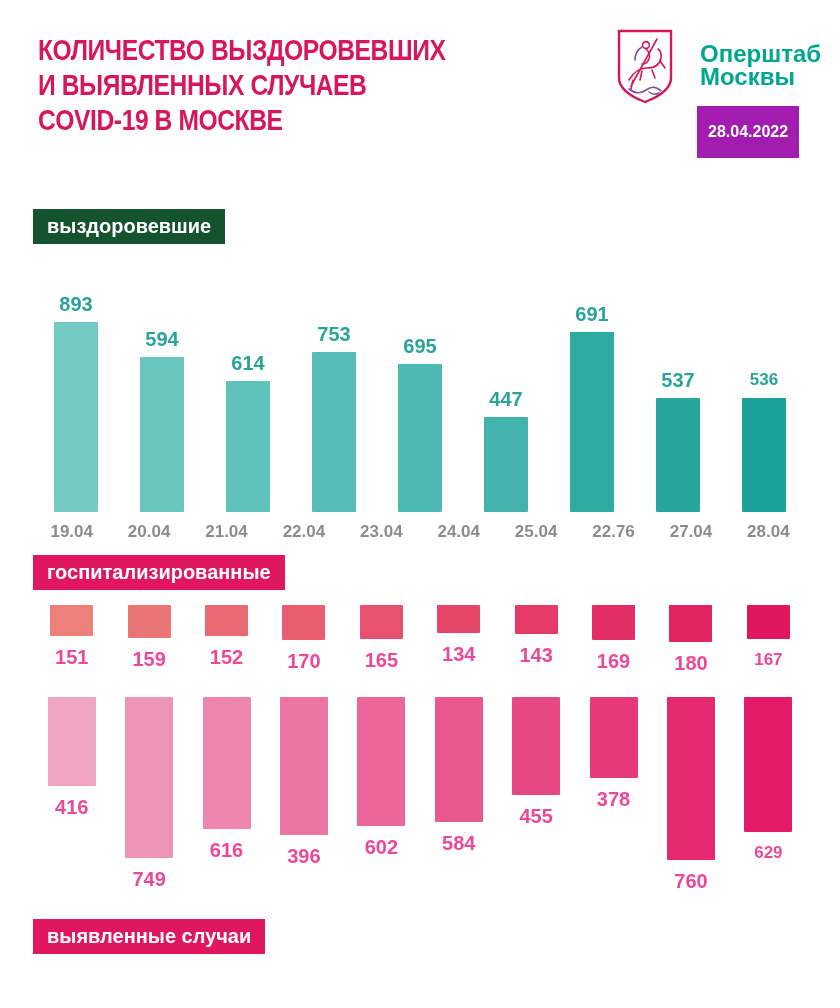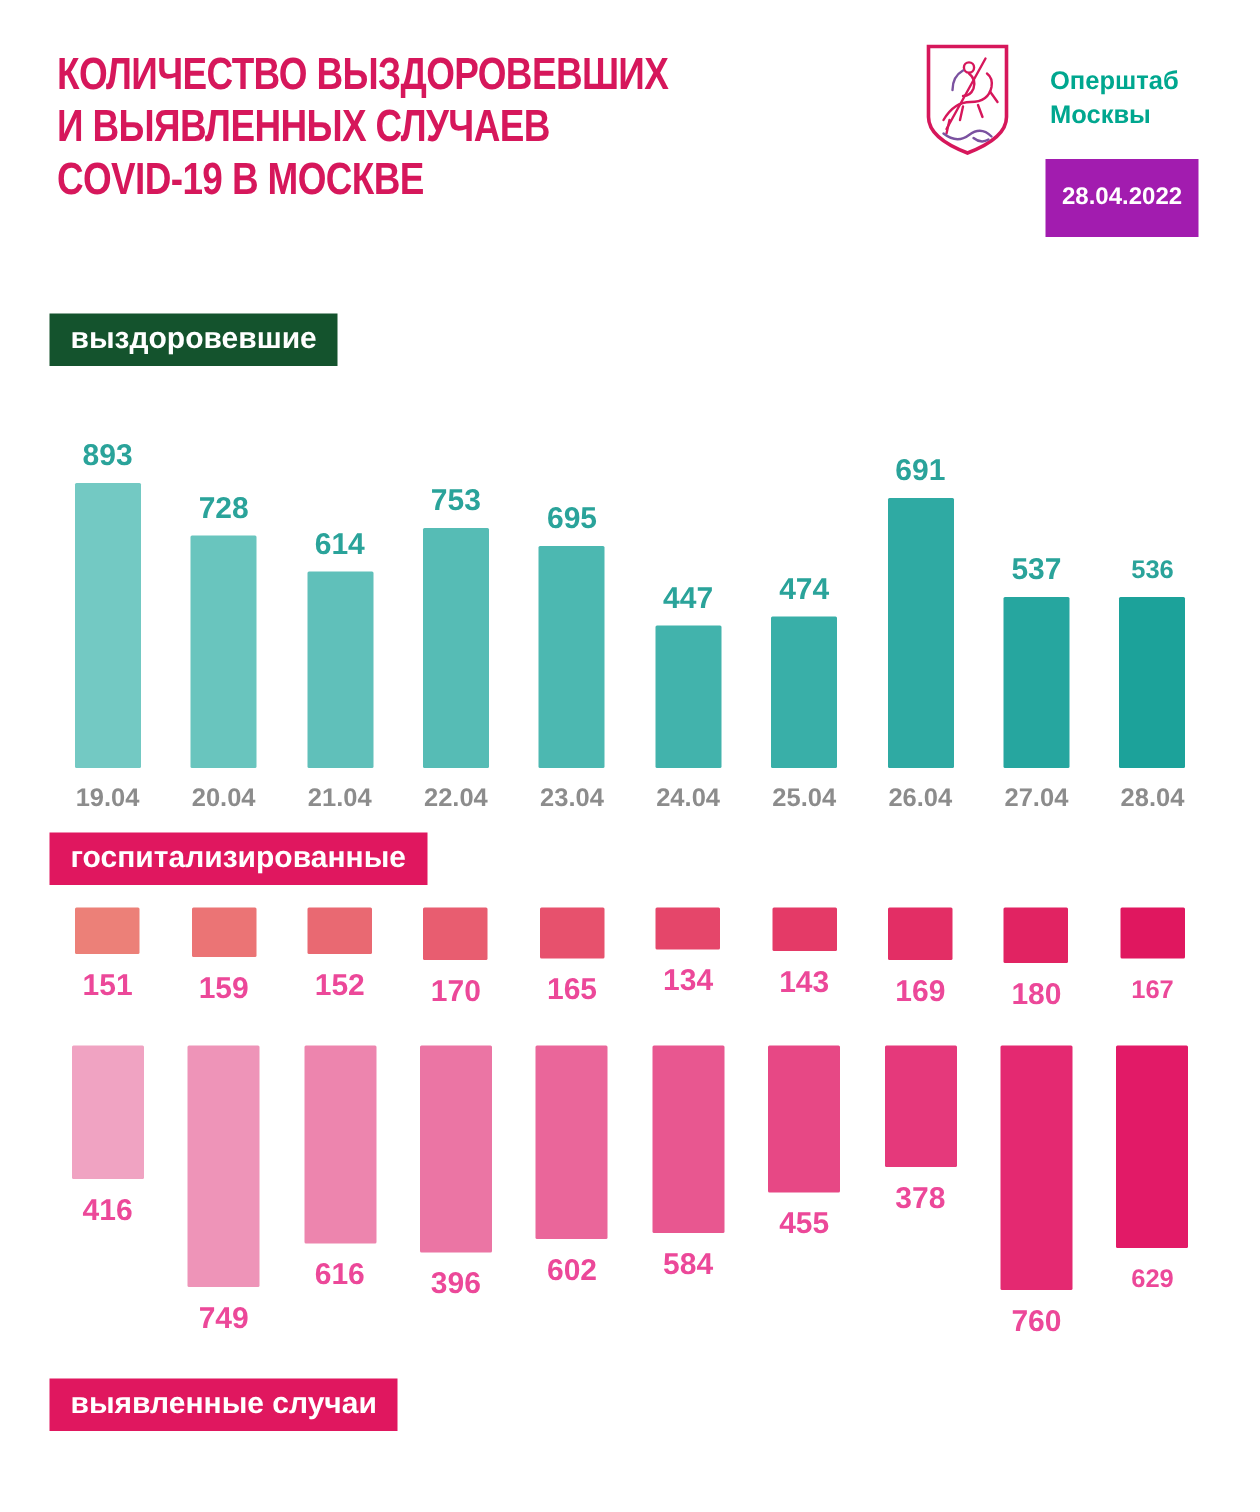--- a/index.html
+++ b/index.html
@@ -5,21 +5,21 @@
   html,body{margin:0;padding:0;background:#fff;}
   .poster{position:relative;width:840px;height:1008px;background:#ffffff;overflow:hidden;
           font-family:"Liberation Sans","DejaVu Sans",sans-serif;}
 
   
   .title{position:absolute;left:38px;top:32px;color:#d6175b;font-weight:800;
          font-size:30px;line-height:35px;text-transform:uppercase;letter-spacing:-0.5px;
          transform:scaleX(0.82);transform-origin:left top;white-space:nowrap;}
   .logo{position:absolute;left:616px;top:28px;}
   .org-name{position:absolute;left:700px;top:42px;color:#00a78f;font-weight:700;
-            font-size:17px;line-height:23px;}
+            font-size:24px;line-height:23px;}
   .date-badge{position:absolute;left:697px;top:106px;background:#a21caf;color:#ffffff;
               font-weight:700;font-size:16px;padding:17px 11px;}
 
   
   .section-label{position:absolute;left:33px;color:#ffffff;font-weight:700;font-size:20px;
                  padding:6px 14px;display:inline-block;}
   .section-label.teal{background:#14532d;top:209px;}
   .section-label.crimson-1{background:#e0175f;top:555px;}
   .section-label.crimson-2{background:#e0175f;top:919px;}
 
@@ -76,44 +76,40 @@
 
   <div class="date-badge">28.04.2022</div>
 
   <div class="section-label teal">выздоровевшие</div>
   <div id="recovered-chart" class="chart-row">
       <div class="chart-column up">
         <div class="value-label teal">893</div>
         <div class="bar" style="width: 44px; height: 190px; background: rgb(115, 201, 195);"></div>
       </div>
       <div class="chart-column up">
-        <div class="value-label teal">728</div>
+        <div class="value-label teal">594</div>
         <div class="bar" style="width: 44px; height: 155px; background: rgb(105, 197, 190);"></div>
       </div>
       <div class="chart-column up">
         <div class="value-label teal">614</div>
         <div class="bar" style="width: 44px; height: 131px; background: rgb(96, 192, 186);"></div>
       </div>
       <div class="chart-column up">
         <div class="value-label teal">753</div>
         <div class="bar" style="width: 44px; height: 160px; background: rgb(86, 188, 181);"></div>
       </div>
       <div class="chart-column up">
         <div class="value-label teal">695</div>
         <div class="bar" style="width: 44px; height: 148px; background: rgb(76, 184, 177);"></div>
       </div>
       <div class="chart-column up">
         <div class="value-label teal">447</div>
         <div class="bar" style="width: 44px; height: 95px; background: rgb(66, 179, 172);"></div>
       </div>
       <div class="chart-column up">
-        <div class="value-label teal">474</div>
-        <div class="bar" style="width: 44px; height: 101px; background: rgb(57, 175, 168);"></div>
-      </div>
-      <div class="chart-column up">
         <div class="value-label teal">691</div>
         <div class="bar" style="width: 44px; height: 180px; background: rgb(47, 170, 163);"></div>
       </div>
       <div class="chart-column up">
         <div class="value-label teal">537</div>
         <div class="bar" style="width: 44px; height: 114px; background: rgb(38, 166, 159);"></div>
       </div>
       <div class="chart-column up">
         <div class="value-label teal em">536</div>
         <div class="bar" style="width: 44px; height: 114px; background: rgb(28, 162, 154);"></div>
@@ -135,21 +131,21 @@
       <div class="chart-column">
         <div class="date-label">23.04</div>
       </div>
       <div class="chart-column">
         <div class="date-label">24.04</div>
       </div>
       <div class="chart-column">
         <div class="date-label">25.04</div>
       </div>
       <div class="chart-column">
-        <div class="date-label">26.04</div>
+        <div class="date-label">22.76</div>
       </div>
       <div class="chart-column">
         <div class="date-label">27.04</div>
       </div>
       <div class="chart-column">
         <div class="date-label">28.04</div>
       </div>
     </div>
 
   <div class="section-label crimson-1">госпитализированные</div>

